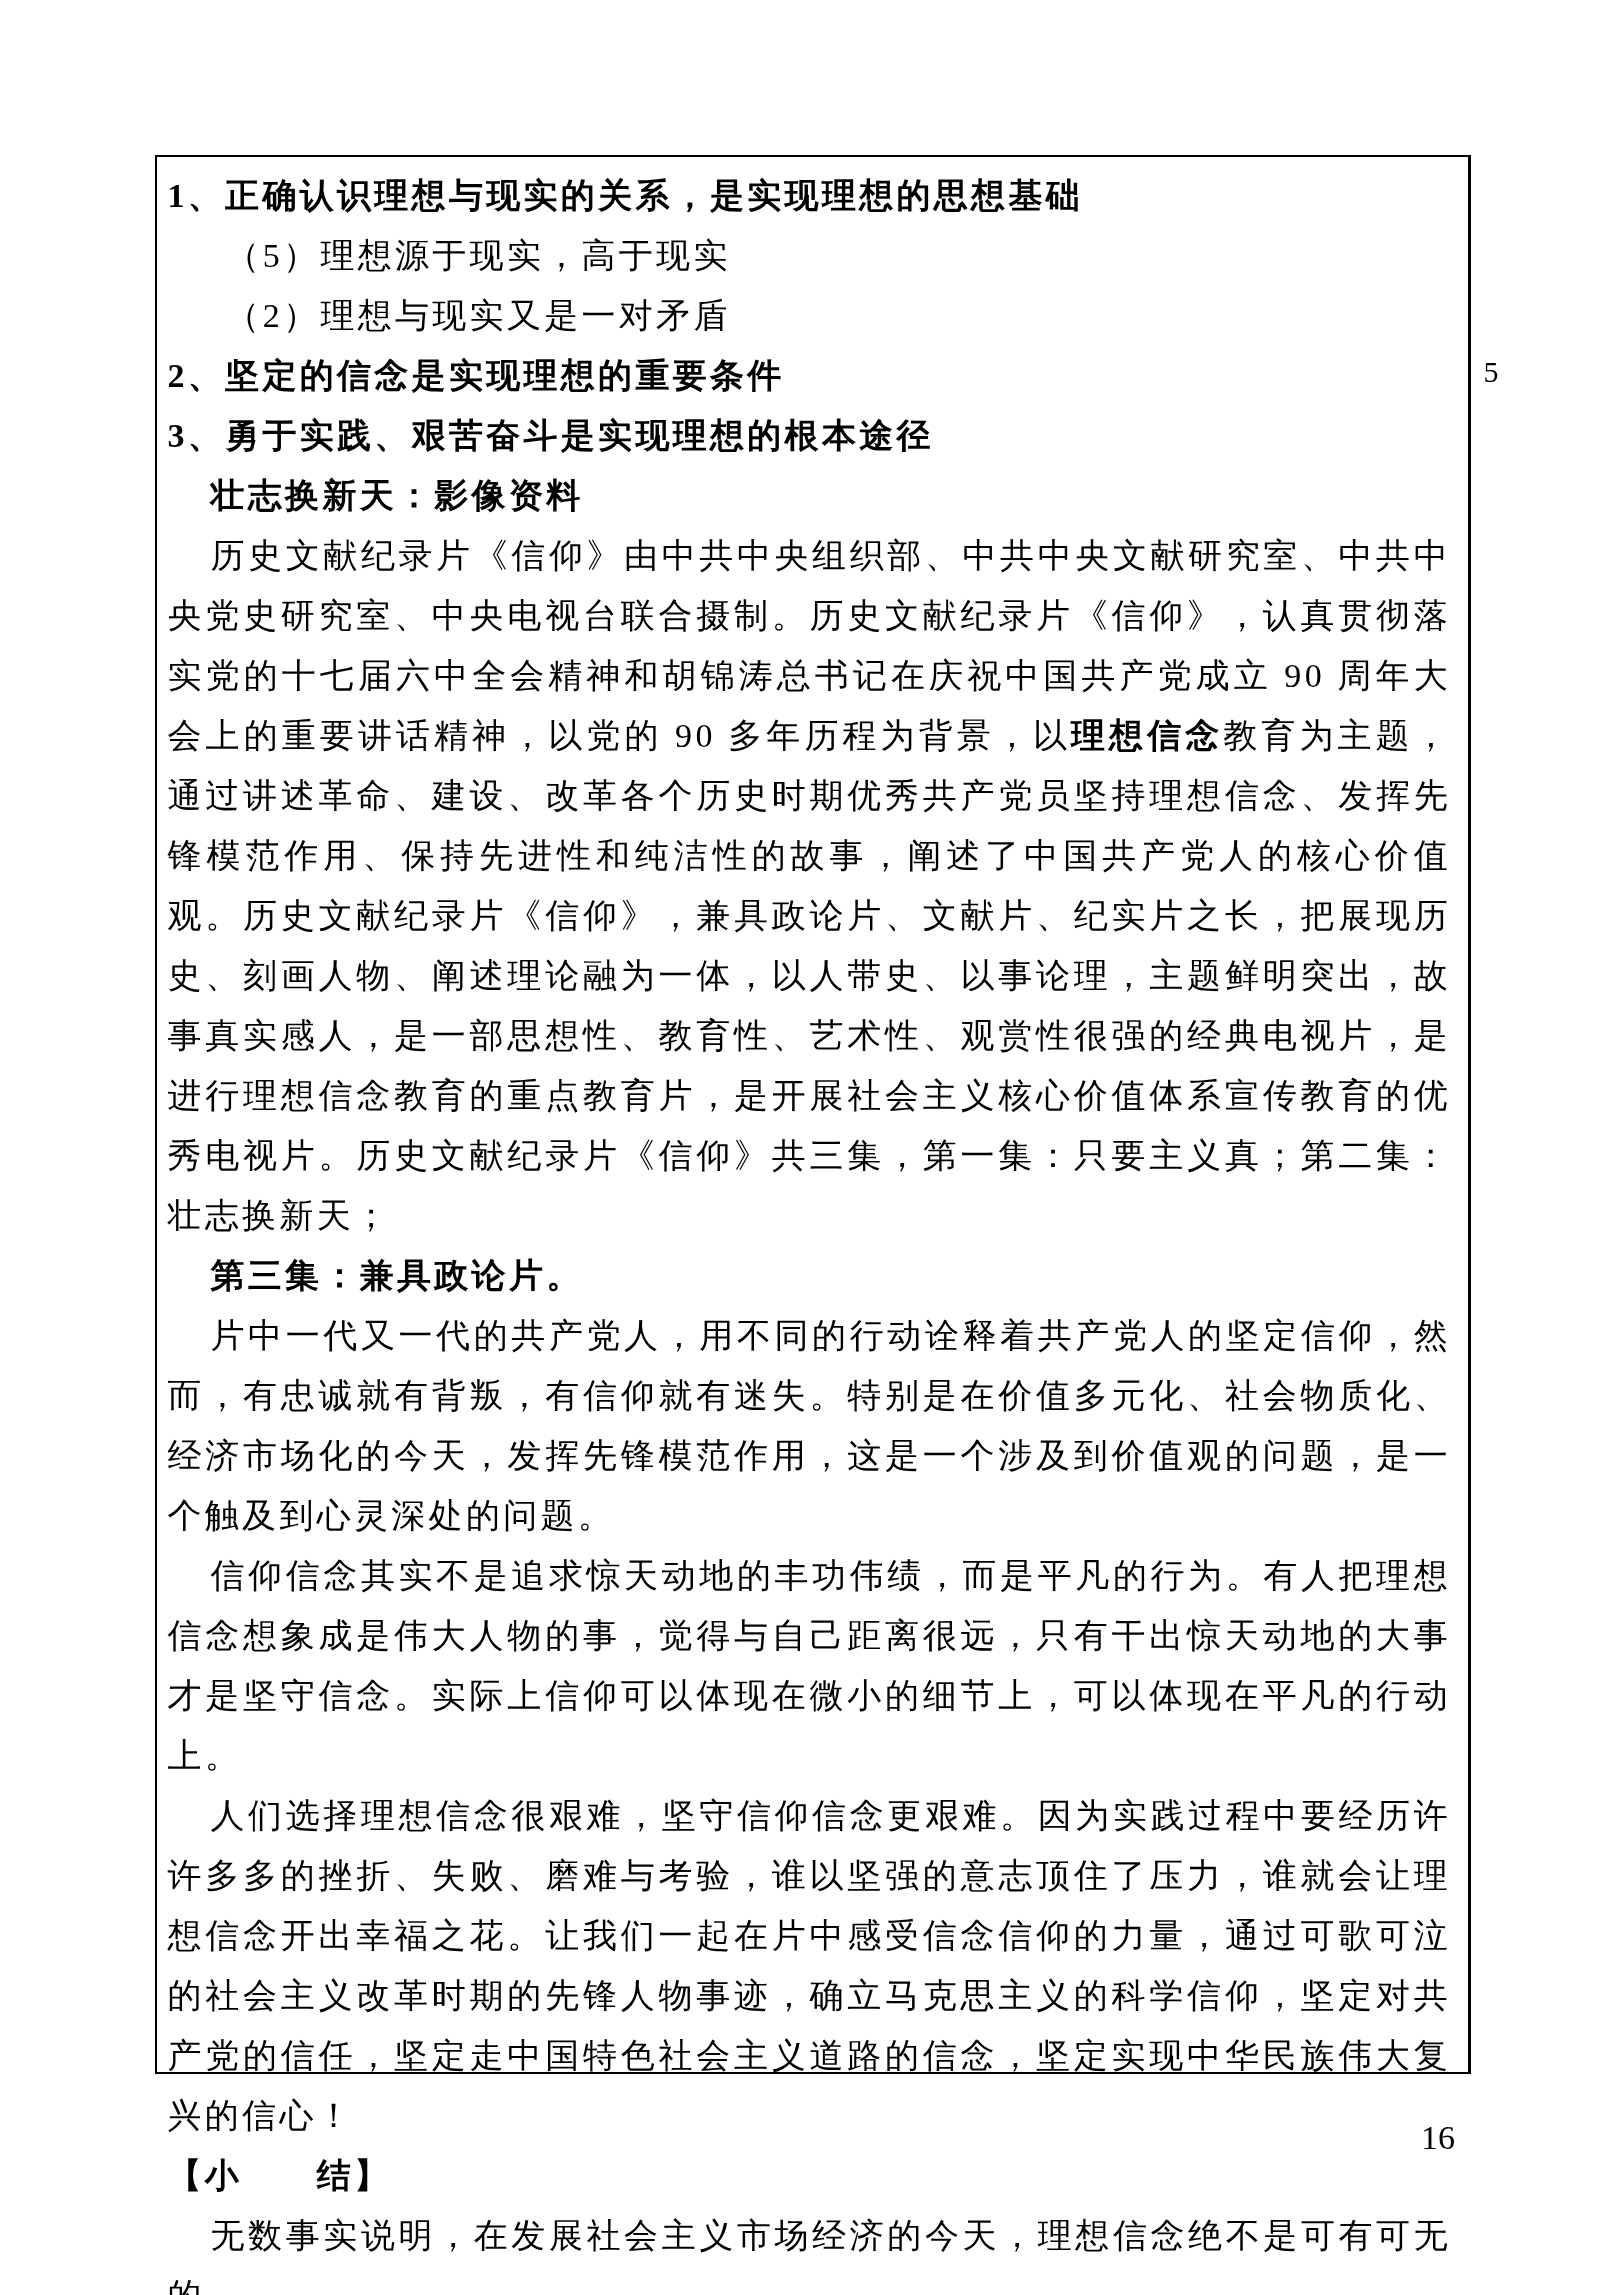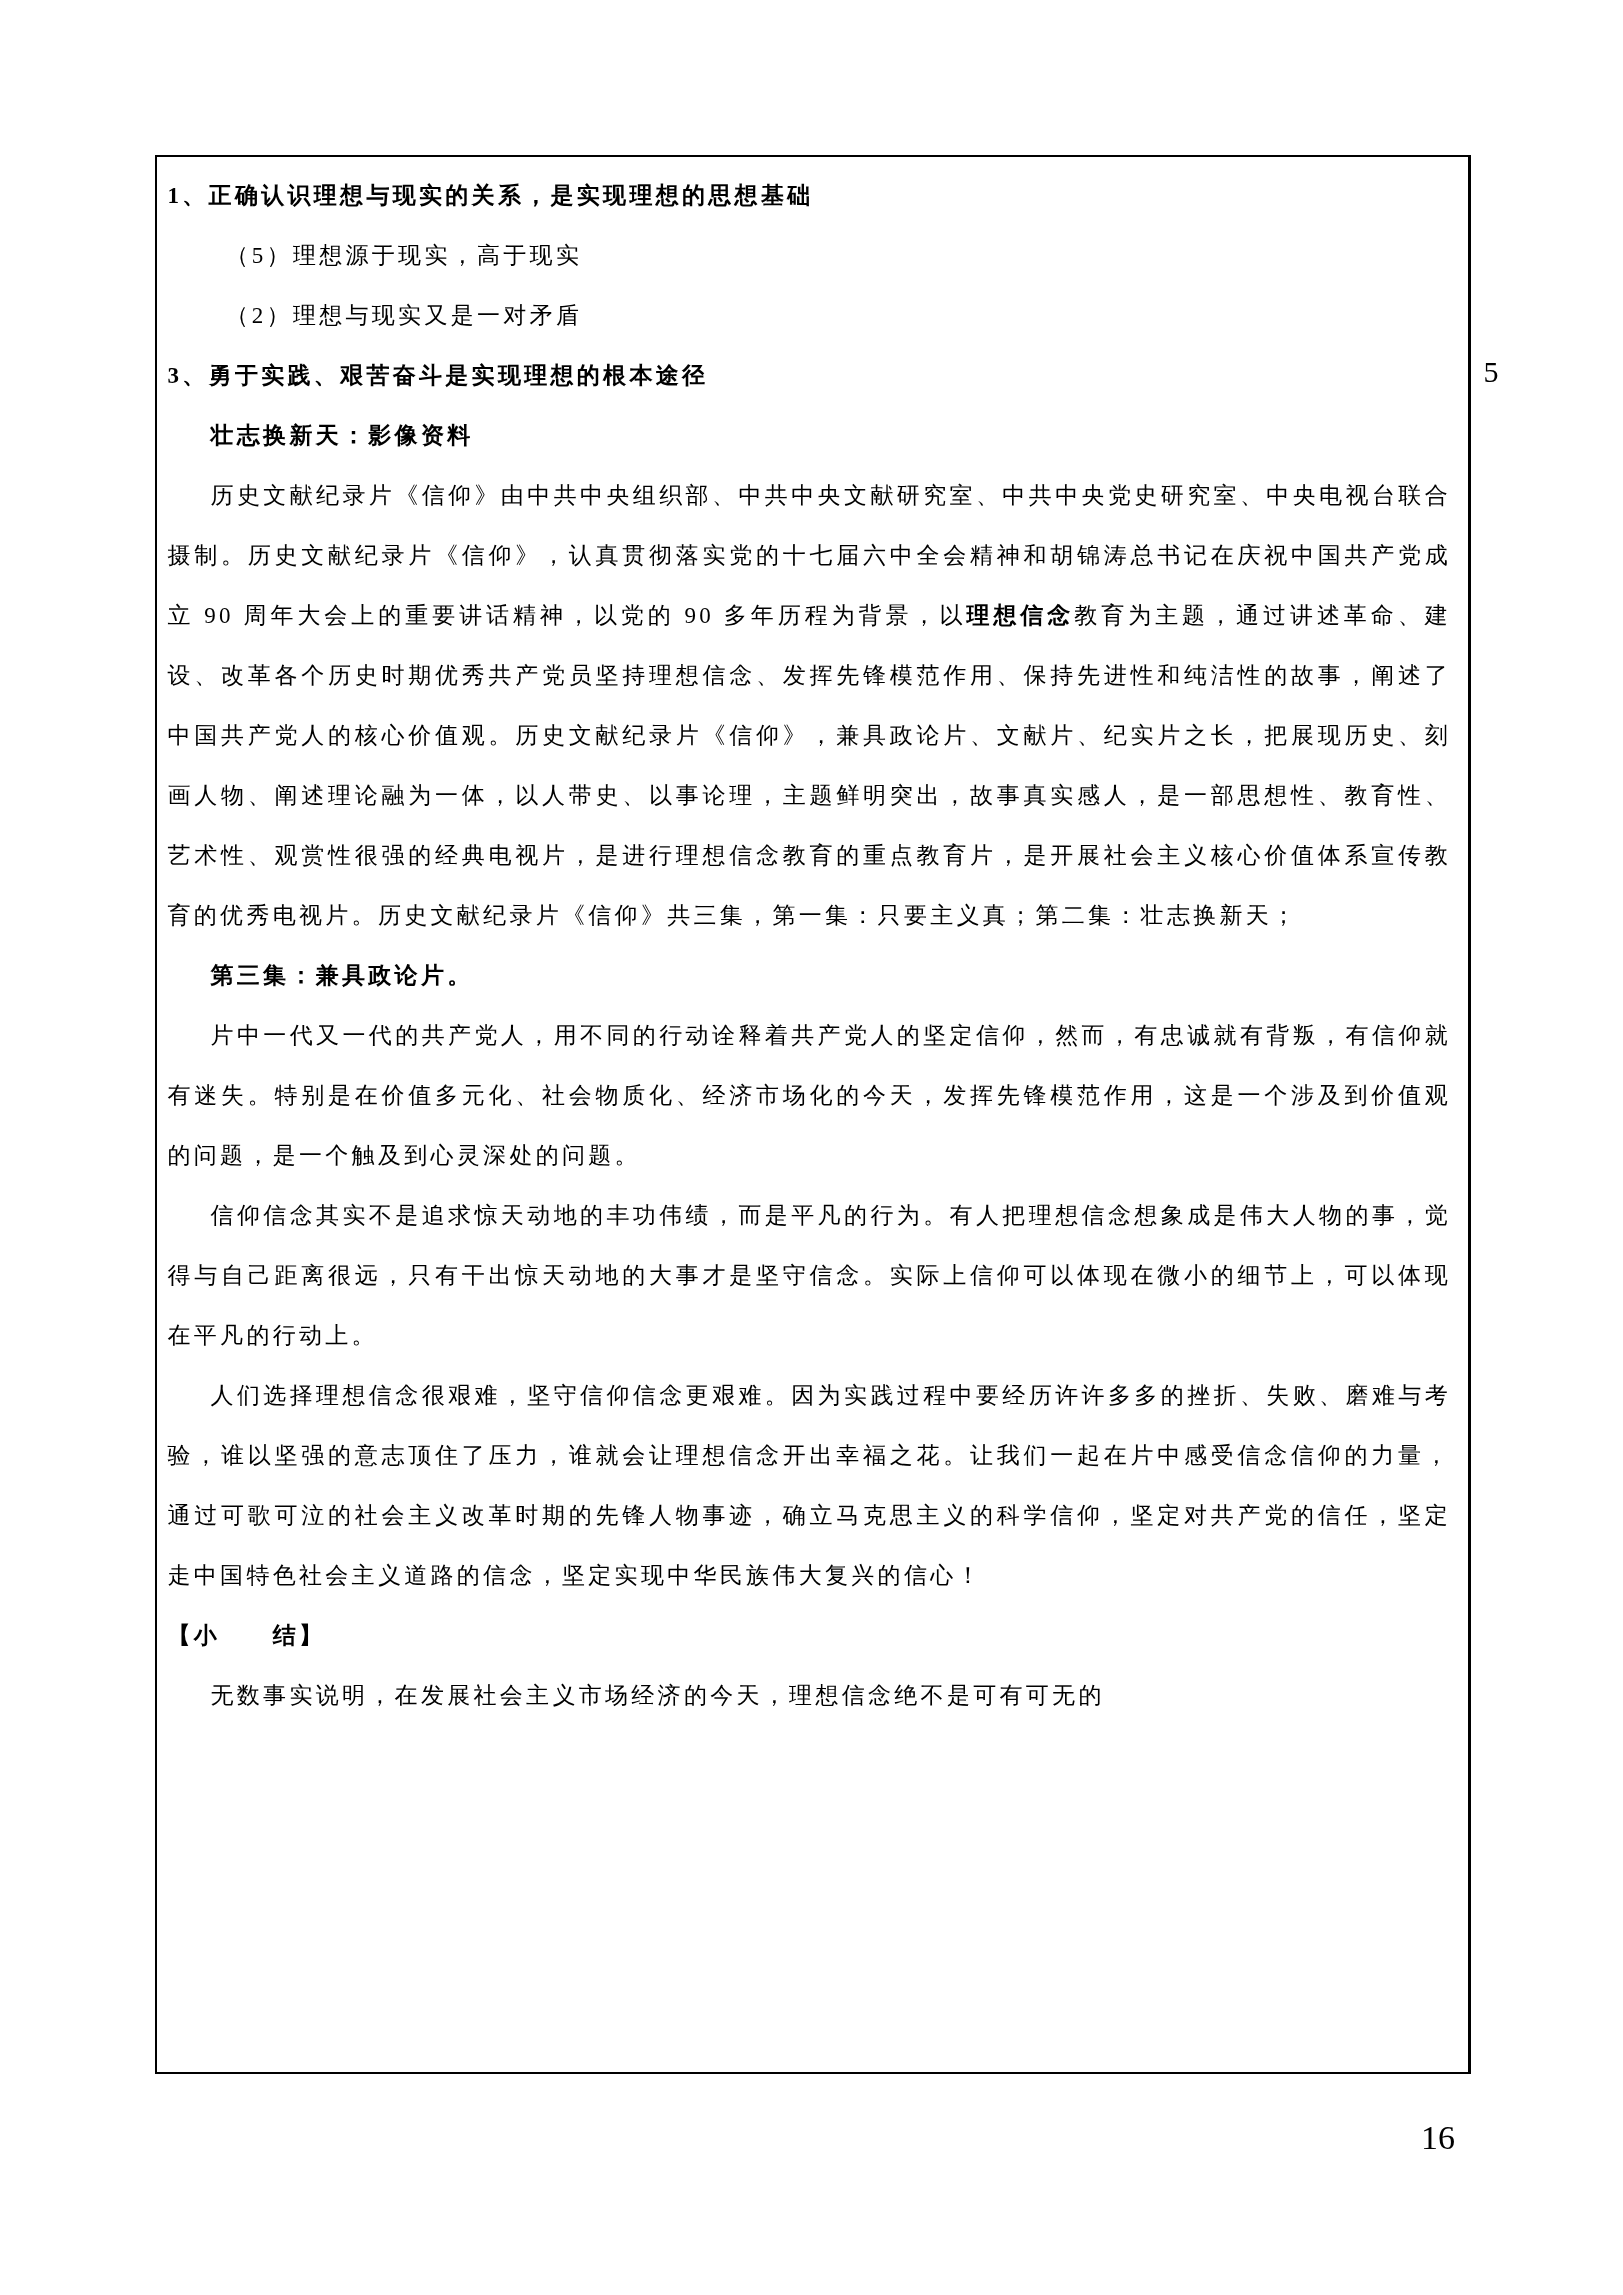--- a/index.html
+++ b/index.html
@@ -25,21 +25,21 @@
     border: 2px solid #000000;
     box-sizing: border-box;
     display: flex;
     background: #ffffff;
   }
   .main-cell {
     width: 1372px;
     box-sizing: border-box;
     border-right: 1.3px solid #000000;
     padding: 9.2px 17px 0 10.5px;
-    font-size: 23px;
+    font-size: 34px;
     line-height: 60px;
     letter-spacing: 3.3px;
     text-align: justify;
     text-justify: inter-ideograph;
   }
   .main-cell p {
     margin: 0;
     padding: 0;
   }
   .bold { font-weight: bold; }
@@ -68,20 +68,21 @@
 <body>
 
 <div class="page">
 
   <div class="doc-table">
 
     <div class="main-cell">
       <p class="bold">1、正确认识理想与现实的关系，是实现理想的思想基础</p>
       <p class="indent-sub">（5）理想源于现实，高于现实</p>
       <p class="indent-sub">（2）理想与现实又是一对矛盾</p>
+      <p class="bold">2、坚定的信念是实现理想的重要条件</p>
       <p class="bold">3、勇于实践、艰苦奋斗是实现理想的根本途径</p>
       <p class="bold indent-first">壮志换新天：影像资料</p>
       <p class="indent-first"><span>历史文献纪录片《信仰》由中共中央组织部、中共中央文献研究室、中共中央党史研究室、中央电视台联合摄制。历史文献纪录片《信仰》，认真贯彻落实党的十七届六中全会精神和胡锦涛总书记在庆祝中国共产党成立 90 周年大会上的重要讲话精神，以党的 90 多年历程为背景，以</span><span class="bold">理想信念</span><span>教育为主题，通过讲述革命、建设、改革各个历史时期优秀共产党员坚持理想信念、发挥先锋模范作用、保持先进性和纯洁性的故事，阐述了中国共产党人的核心价值观。历史文献纪录片《信仰》，兼具政论片、文献片、纪实片之长，把展现历史、刻画人物、阐述理论融为一体，以人带史、以事论理，主题鲜明突出，故事真实感人，是一部思想性、教育性、艺术性、观赏性很强的经典电视片，是进行理想信念教育的重点教育片，是开展社会主义核心价值体系宣传教育的优秀电视片。历史文献纪录片《信仰》共三集，第一集：只要主义真；第二集：壮志换新天；</span></p>
       <p class="bold indent-first">第三集：兼具政论片。</p>
       <p class="indent-first">片中一代又一代的共产党人，用不同的行动诠释着共产党人的坚定信仰，然而，有忠诚就有背叛，有信仰就有迷失。特别是在价值多元化、社会物质化、经济市场化的今天，发挥先锋模范作用，这是一个涉及到价值观的问题，是一个触及到心灵深处的问题。</p>
       <p class="indent-first">信仰信念其实不是追求惊天动地的丰功伟绩，而是平凡的行为。有人把理想信念想象成是伟大人物的事，觉得与自己距离很远，只有干出惊天动地的大事才是坚守信念。实际上信仰可以体现在微小的细节上，可以体现在平凡的行动上。</p>
       <p class="indent-first">人们选择理想信念很艰难，坚守信仰信念更艰难。因为实践过程中要经历许许多多的挫折、失败、磨难与考验，谁以坚强的意志顶住了压力，谁就会让理想信念开出幸福之花。让我们一起在片中感受信念信仰的力量，通过可歌可泣的社会主义改革时期的先锋人物事迹，确立马克思主义的科学信仰，坚定对共产党的信任，坚定走中国特色社会主义道路的信念，坚定实现中华民族伟大复兴的信心！</p>
       <p class="bold">【小　　结】</p>
       <p class="indent-first">无数事实说明，在发展社会主义市场经济的今天，理想信念绝不是可有可无的</p>
     </div>

